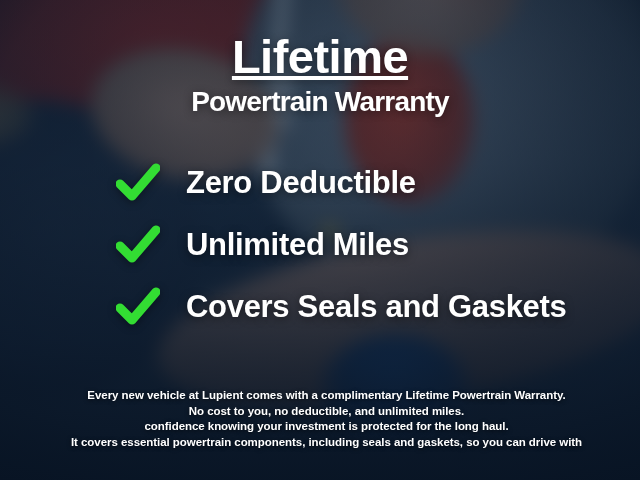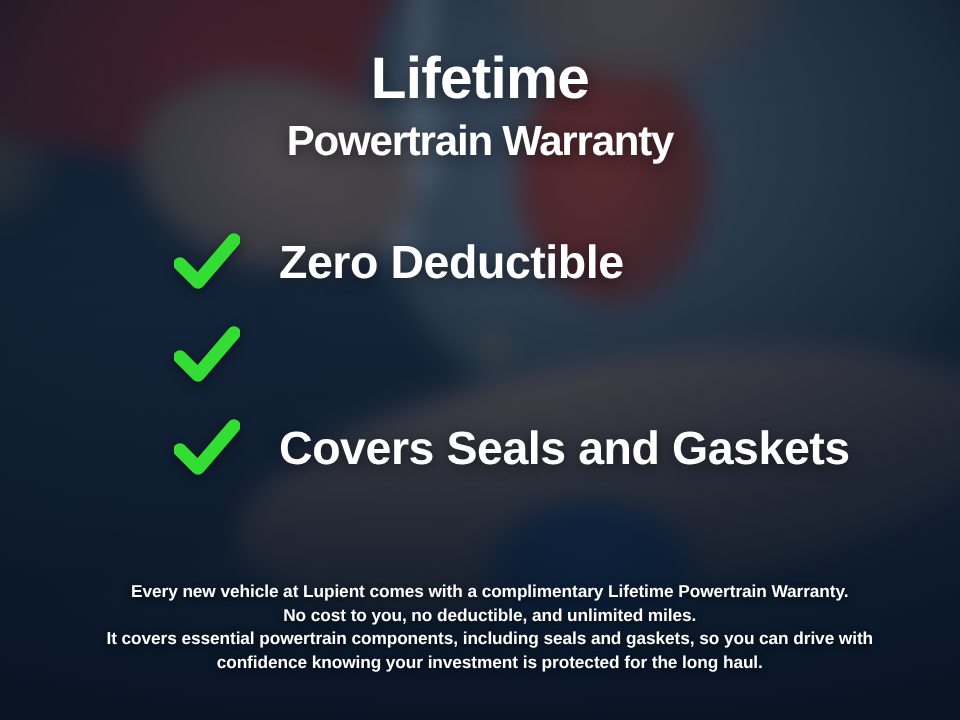--- a/index.html
+++ b/index.html
@@ -155,21 +155,22 @@
   .headline {
     text-align: center;
     color: #ffffff;
     font-weight: 700;
     letter-spacing: -0.5px;
     text-shadow: 0 2px 10px rgba(0,0,0,.45);
     line-height: 1;
   }
   .headline-1 {
     margin-top: 33px;
-    font-size: 39px;
+    font-size: 47px;
+    text-decoration: underline;
   }
   .headline-2 {
     margin-top: 8px;
     font-size: 28px;
     letter-spacing: -0.8px;
   }
 
   
   .features {
     margin-top: 36px;
@@ -251,32 +252,33 @@
         <svg class="check-icon" viewBox="0 0 44 40">
           <path d="M4 21 L16 33 L40 5" fill="none" stroke="#33DD33" stroke-width="9" stroke-linecap="round" stroke-linejoin="round"></path>
         </svg>
         <span class="feature-label">Zero Deductible</span>
       </div>
 
       <div class="feature-row">
         <svg class="check-icon" viewBox="0 0 44 40">
           <path d="M4 21 L16 33 L40 5" fill="none" stroke="#33DD33" stroke-width="9" stroke-linecap="round" stroke-linejoin="round"></path>
         </svg>
+        <span class="feature-label">Unlimited Miles</span>
       </div>
 
       <div class="feature-row">
         <svg class="check-icon" viewBox="0 0 44 40">
           <path d="M4 21 L16 33 L40 5" fill="none" stroke="#33DD33" stroke-width="9" stroke-linecap="round" stroke-linejoin="round"></path>
         </svg>
         <span class="feature-label">Covers Seals and Gaskets</span>
       </div>
 
     </div>
 
     <div class="fineprint">
       <p>Every new vehicle at Lupient comes with a complimentary Lifetime Powertrain Warranty.</p>
       <p>No cost to you, no deductible, and unlimited miles.</p>
+      <p>confidence knowing your investment is protected for the long haul.</p>
       <p>It covers essential powertrain components, including seals and gaskets, so you can drive with</p>
-      <p>confidence knowing your investment is protected for the long haul.</p>
     </div>
 
   </div>
 </div>
 
 </body></html>

